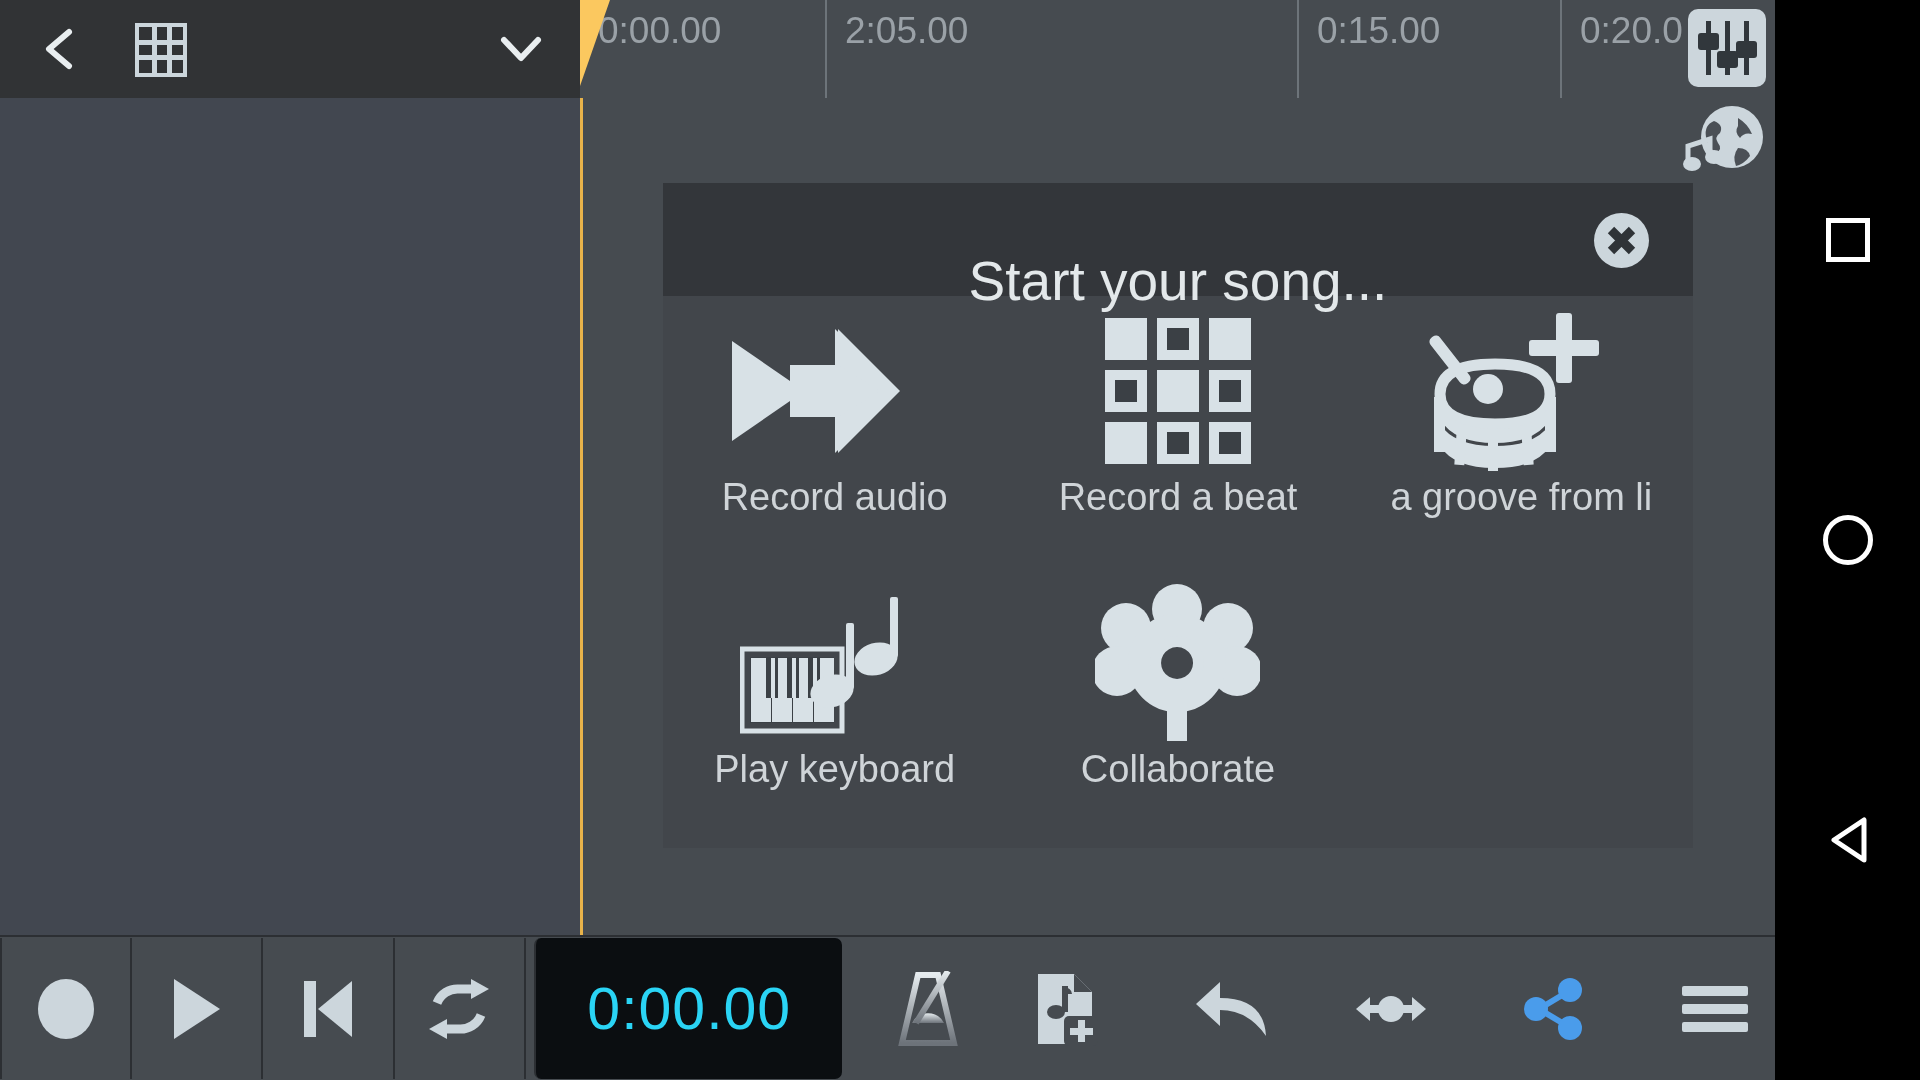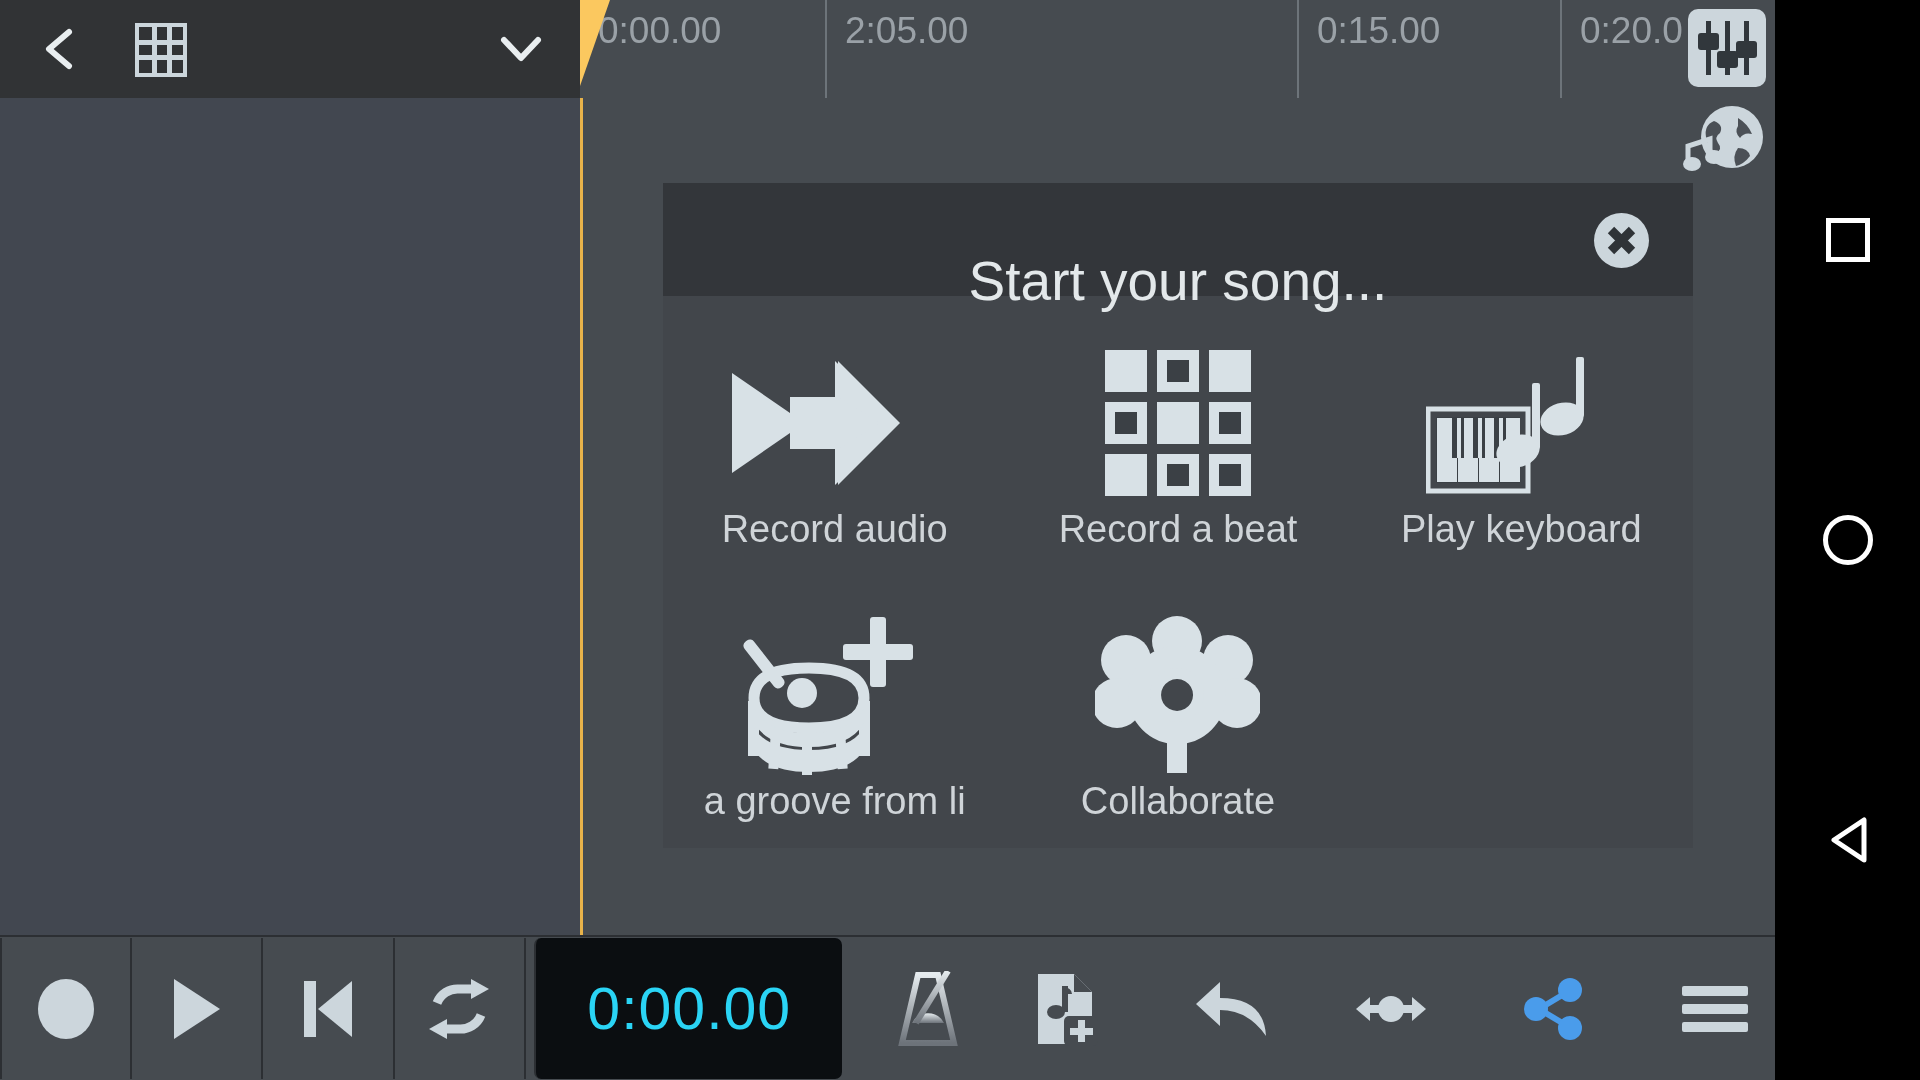--- a/index.html
+++ b/index.html
@@ -141,21 +141,20 @@
   #close-btn {
     position: absolute; right: 44px; top: 30px;
     width: 55px; height: 55px;
     border-radius: 50%;
     background: #ccd6dc;
   }
   #dialog-body {
     position: relative;
     width: 100%; height: 552px;
     padding: 0;
-    margin-top: 32px;
   }
   .opt-grid {
     display: grid;
     grid-template-columns: 1fr 1fr 1fr;
     grid-template-rows: 272px 272px;
   }
   .opt {
     position: relative;
     display: flex; flex-direction: column;
     align-items: center; justify-content: flex-start;
@@ -334,52 +333,20 @@
                   <rect x="116" y="116" width="22" height="22"></rect>
                 </g>
               </svg>
             </div>
             <div class="opt-label">Record a beat</div>
           </div>
 
           <div class="opt">
             <div class="opt-ico">
               <svg width="190" height="165" viewBox="0 0 190 165">
-                <rect x="2" y="68" width="100" height="82" fill="none" stroke="#d8e1e6" stroke-width="5"></rect>
-                <rect x="10" y="76" width="84" height="66" fill="#3b4045"></rect>
-                <g fill="#d8e1e6">
-                  <rect x="11" y="77" width="20" height="64"></rect>
-                  <rect x="32" y="77" width="20" height="64"></rect>
-                  <rect x="53" y="77" width="20" height="64"></rect>
-                  <rect x="74" y="77" width="20" height="64"></rect>
-                </g>
-                <g fill="#3b4045">
-                  <rect x="26" y="77" width="12" height="40"></rect>
-                  <rect x="47" y="77" width="12" height="40"></rect>
-                  <rect x="68" y="77" width="12" height="40"></rect>
-                </g>
-                <g fill="#d8e1e6">
-                  <rect x="31" y="77" width="4" height="40"></rect>
-                  <rect x="52" y="77" width="4" height="40"></rect>
-                  <rect x="73" y="77" width="4" height="40"></rect>
-                </g>
-                <g fill="#d8e1e6">
-                  <rect x="106" y="42" width="8" height="66" rx="2"></rect>
-                  <ellipse cx="92" cy="110" rx="22" ry="16" transform="rotate(-16 92 110)"></ellipse>
-                  <rect x="150" y="16" width="8" height="60" rx="2"></rect>
-                  <ellipse cx="136" cy="78" rx="22" ry="16" transform="rotate(-16 136 78)"></ellipse>
-                </g>
-              </svg>
-            </div>
-            <div class="opt-label">Play keyboard</div>
-          </div>
-
-          <div class="opt">
-            <div class="opt-ico">
-              <svg width="190" height="165" viewBox="0 0 190 165">
                 <g fill="#d8e1e6">
                   <rect x="130" y="4" width="16" height="70" rx="3"></rect>
                   <rect x="103" y="31" width="70" height="16" rx="3"></rect>
                 </g>
                 <g fill="#d8e1e6">
                   <path d="M14 85 q0 -30 55 -30 q55 0 55 30 q0 30 -55 30 q-55 0 -55 -30 Z" fill="none" stroke="#d8e1e6" stroke-width="11"></path>
                   <rect x="8" y="88" width="11" height="55"></rect>
                   <rect x="119" y="88" width="11" height="55"></rect>
                   <path d="M14 88 q0 30 55 30 q55 0 55 -30 l0 48 q0 30 -55 30 q-55 0 -55 -30 Z" fill="none"></path>
                   <path d="M14 115 q14 22 55 22 q41 0 55 -22 l0 22 q-14 22 -55 22 q-41 0 -55 -22 Z"></path>
@@ -390,20 +357,52 @@
                   <rect x="18" y="22" width="12" height="58" rx="5" transform="rotate(-38 24 51)"></rect>
                   <circle cx="62" cy="80" r="15"></circle>
                 </g>
               </svg>
             </div>
             <div class="opt-label">a groove from li</div>
           </div>
 
           <div class="opt">
             <div class="opt-ico">
+              <svg width="190" height="165" viewBox="0 0 190 165">
+                <rect x="2" y="68" width="100" height="82" fill="none" stroke="#d8e1e6" stroke-width="5"></rect>
+                <rect x="10" y="76" width="84" height="66" fill="#3b4045"></rect>
+                <g fill="#d8e1e6">
+                  <rect x="11" y="77" width="20" height="64"></rect>
+                  <rect x="32" y="77" width="20" height="64"></rect>
+                  <rect x="53" y="77" width="20" height="64"></rect>
+                  <rect x="74" y="77" width="20" height="64"></rect>
+                </g>
+                <g fill="#3b4045">
+                  <rect x="26" y="77" width="12" height="40"></rect>
+                  <rect x="47" y="77" width="12" height="40"></rect>
+                  <rect x="68" y="77" width="12" height="40"></rect>
+                </g>
+                <g fill="#d8e1e6">
+                  <rect x="31" y="77" width="4" height="40"></rect>
+                  <rect x="52" y="77" width="4" height="40"></rect>
+                  <rect x="73" y="77" width="4" height="40"></rect>
+                </g>
+                <g fill="#d8e1e6">
+                  <rect x="106" y="42" width="8" height="66" rx="2"></rect>
+                  <ellipse cx="92" cy="110" rx="22" ry="16" transform="rotate(-16 92 110)"></ellipse>
+                  <rect x="150" y="16" width="8" height="60" rx="2"></rect>
+                  <ellipse cx="136" cy="78" rx="22" ry="16" transform="rotate(-16 136 78)"></ellipse>
+                </g>
+              </svg>
+            </div>
+            <div class="opt-label">Play keyboard</div>
+          </div>
+
+          <div class="opt">
+            <div class="opt-ico">
               <svg width="165" height="160" viewBox="0 0 165 160">
                 <g fill="#d8e1e6">
                   <circle cx="82" cy="26" r="25"></circle>
                   <circle cx="31" cy="45" r="25"></circle>
                   <circle cx="133" cy="45" r="25"></circle>
                   <circle cx="22" cy="88" r="25"></circle>
                   <circle cx="142" cy="88" r="25"></circle>
                   <path d="M82 40 a40 40 0 1 1 -0.1 0 Z M82 64 a16 16 0 1 0 0.1 0 Z" fill-rule="evenodd"></path>
                   <circle cx="82" cy="80" r="38" fill="none" stroke="#d8e1e6" stroke-width="22"></circle>
                   <rect x="72" y="110" width="20" height="48"></rect>

